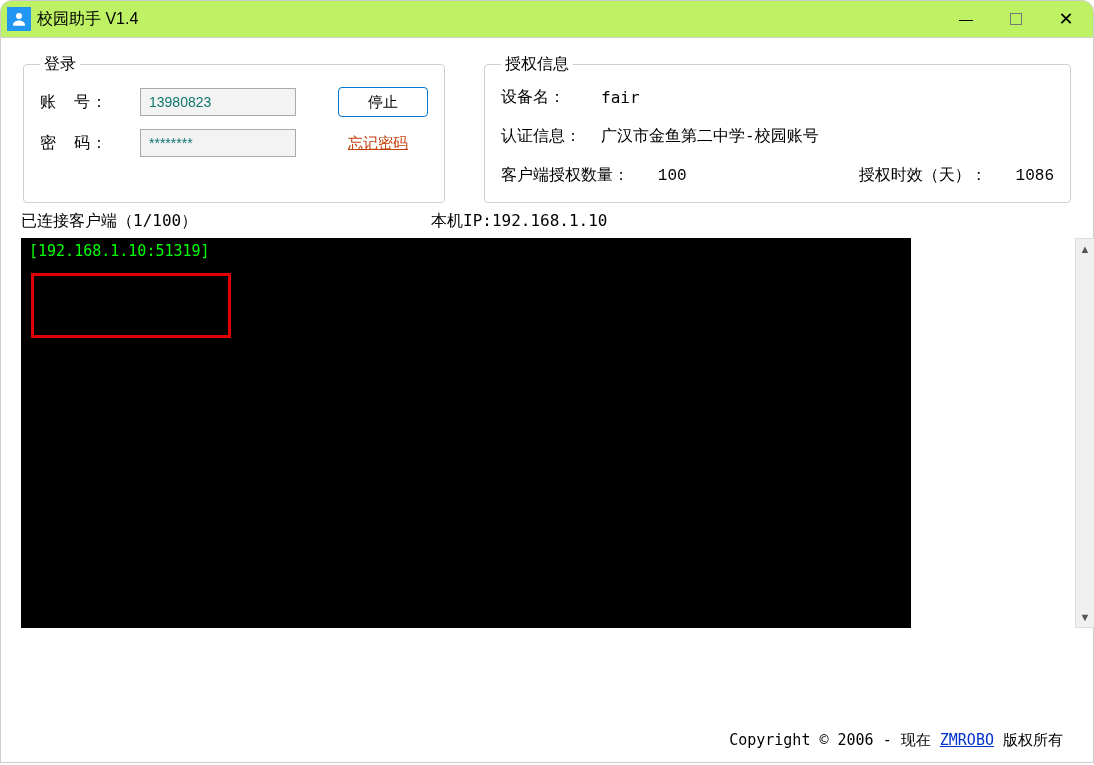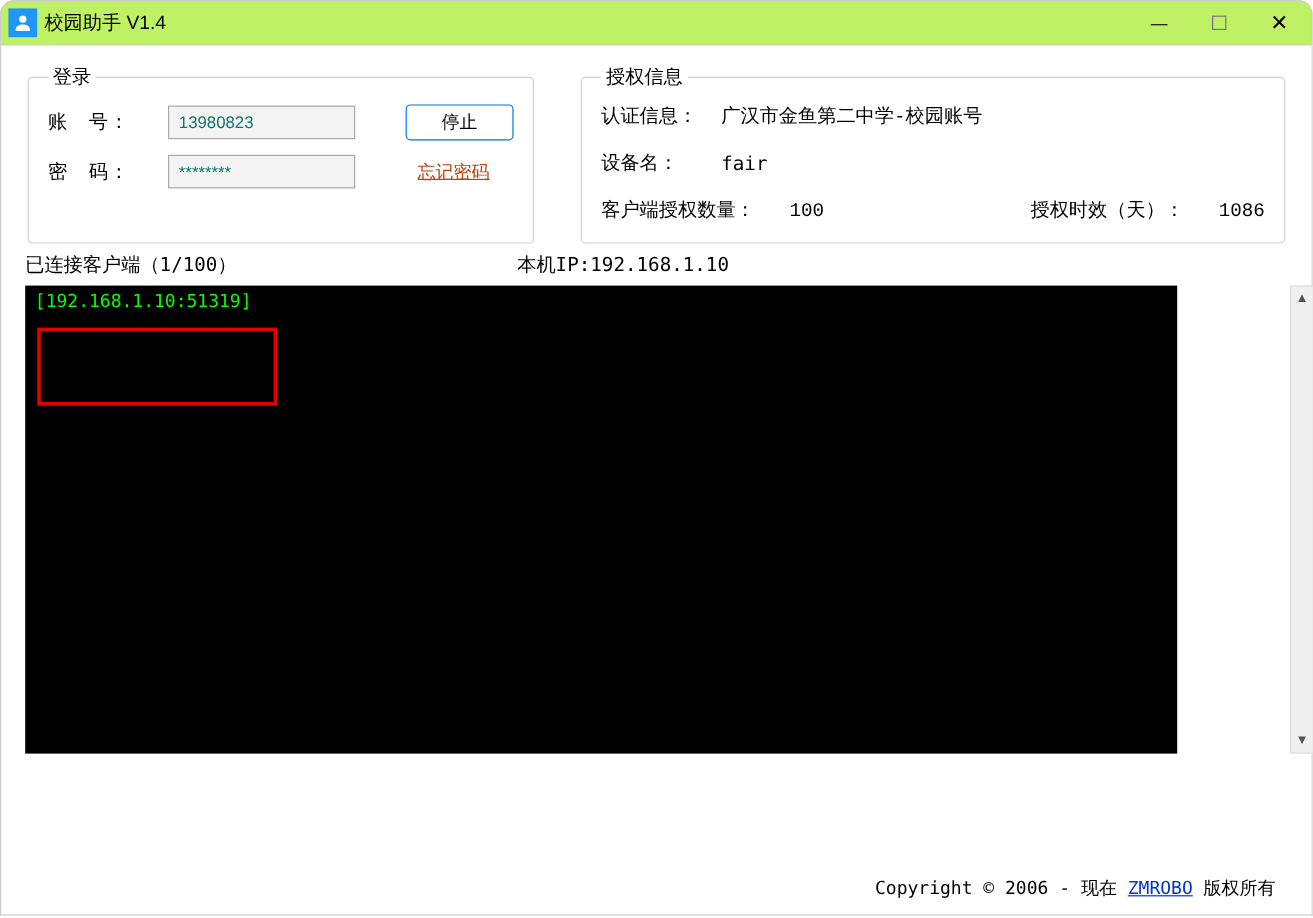--- a/index.html
+++ b/index.html
@@ -150,21 +150,21 @@
     height: 65px;
     border: 3px solid #e30000;
     pointer-events: none;
     z-index: 5;
   }
   .console-wrap {
     position: relative;
     margin-top: 6px;
   }
   .console {
-    width: 960px;
+    width: 890px;
     height: 390px;
     background: #000;
     color: #0f0;
     font-family: "SimSun","Consolas",monospace;
     font-size: 15px;
     padding: 4px 8px;
     overflow: hidden;
     white-space: pre;
   }
   .scrollbar {
@@ -232,26 +232,26 @@
         <input type="text" value="********" style="">
         <span class="link-forget">忘记密码</span>
       </div>
 
     </fieldset>
 
     <fieldset class="auth-box">
       <legend>授权信息</legend>
 
       <div class="auth-row">
+        <span class="label">设备名：</span>
+        <span class="value">fair</span>
+      </div>
+      <div class="auth-row">
         <span class="label">认证信息：</span>
         <span class="value">广汉市金鱼第二中学-校园账号</span>
-      </div>
-      <div class="auth-row">
-        <span class="label">设备名：</span>
-        <span class="value">fair</span>
       </div>
       <div class="auth-row2">
         <span>客户端授权数量：</span>
         <span style="margin-left:8px;min-width:60px">100</span>
         <span style="margin-left:120px">授权时效（天）：</span>
         <span style="margin-left:8px">1086</span>
       </div>
     </fieldset>
   </div>
 

